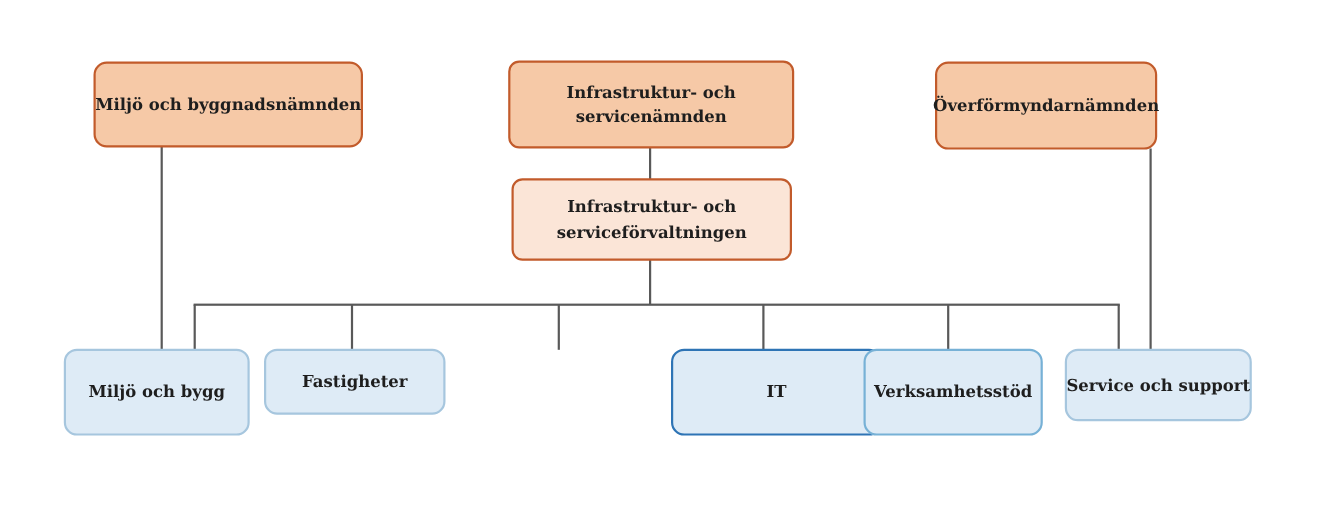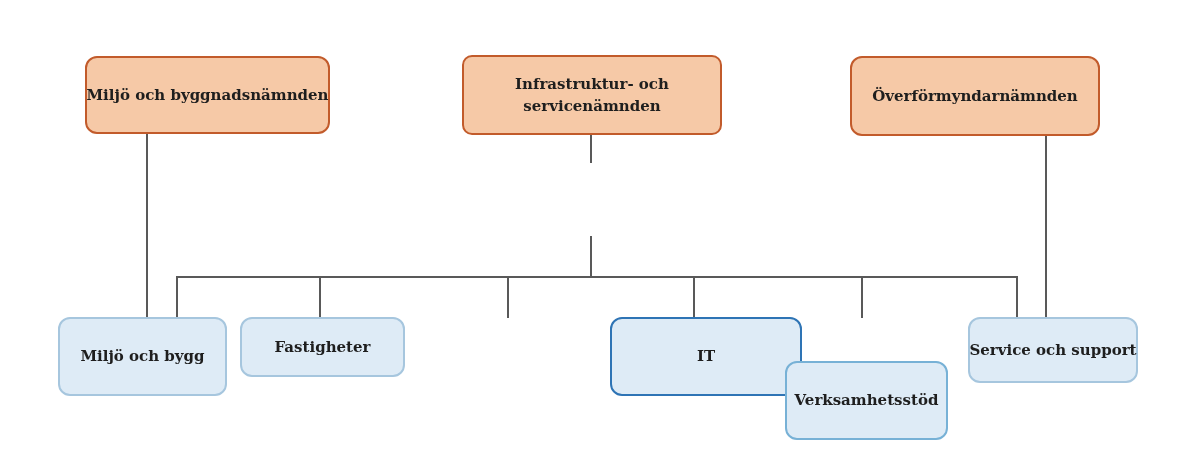--- a/index.html
+++ b/index.html
@@ -69,39 +69,42 @@
   <div class="edge" style="left:1045px; top:135px; width:2px; height:183px;"></div>
 
   <div class="node orange nowrap" style="left:85px; top:56px; width:245px; height:78px;">
     <span>Miljö och byggnadsnämnden</span>
   </div>
 
   <div class="node orange wrap" style="left:462px; top:55px; width:260px; height:80px;">
     <span>Infrastruktur- och servicenämnden</span>
   </div>
 
-  <div class="node orange nowrap" style="left:850px; top:56px; width:250px; height:80px;">
+  <div class="node orange nowrap" style="left:850px; top:56px; width:202px; height:80px;">
     <span>Överförmyndarnämnden</span>
   </div>
 
+  <div class="node orange-light wrap" style="left:465px; top:162px; width:255px; height:75px;">
+    <span>Infrastruktur- och serviceförvaltningen</span>
+  </div>
 
   <div class="node blue border-light nowrap" style="left:58px; top:317px; width:169px; height:79px;">
     <span>Miljö och bygg</span>
   </div>
 
   <div class="node blue border-light nowrap" style="left:240px; top:317px; width:165px; height:60px;">
     <span>Fastigheter</span>
   </div>
 
 
   <div class="node blue border-dark nowrap" style="left:610px; top:317px; width:192px; height:79px;">
     <span>IT</span>
   </div>
 
-  <div class="node blue border-medium nowrap" style="left:785px; top:317px; width:163px; height:79px;margin-top:44px;">
+  <div class="node blue border-medium nowrap" style="left:785px; top:317px; width:163px; height:79px;">
     <span>Verksamhetsstöd</span>
   </div>
 
   <div class="node blue border-light nowrap" style="left:968px; top:317px; width:170px; height:66px;">
     <span>Service och support</span>
   </div>
 
 </div>
 
 </body></html>

